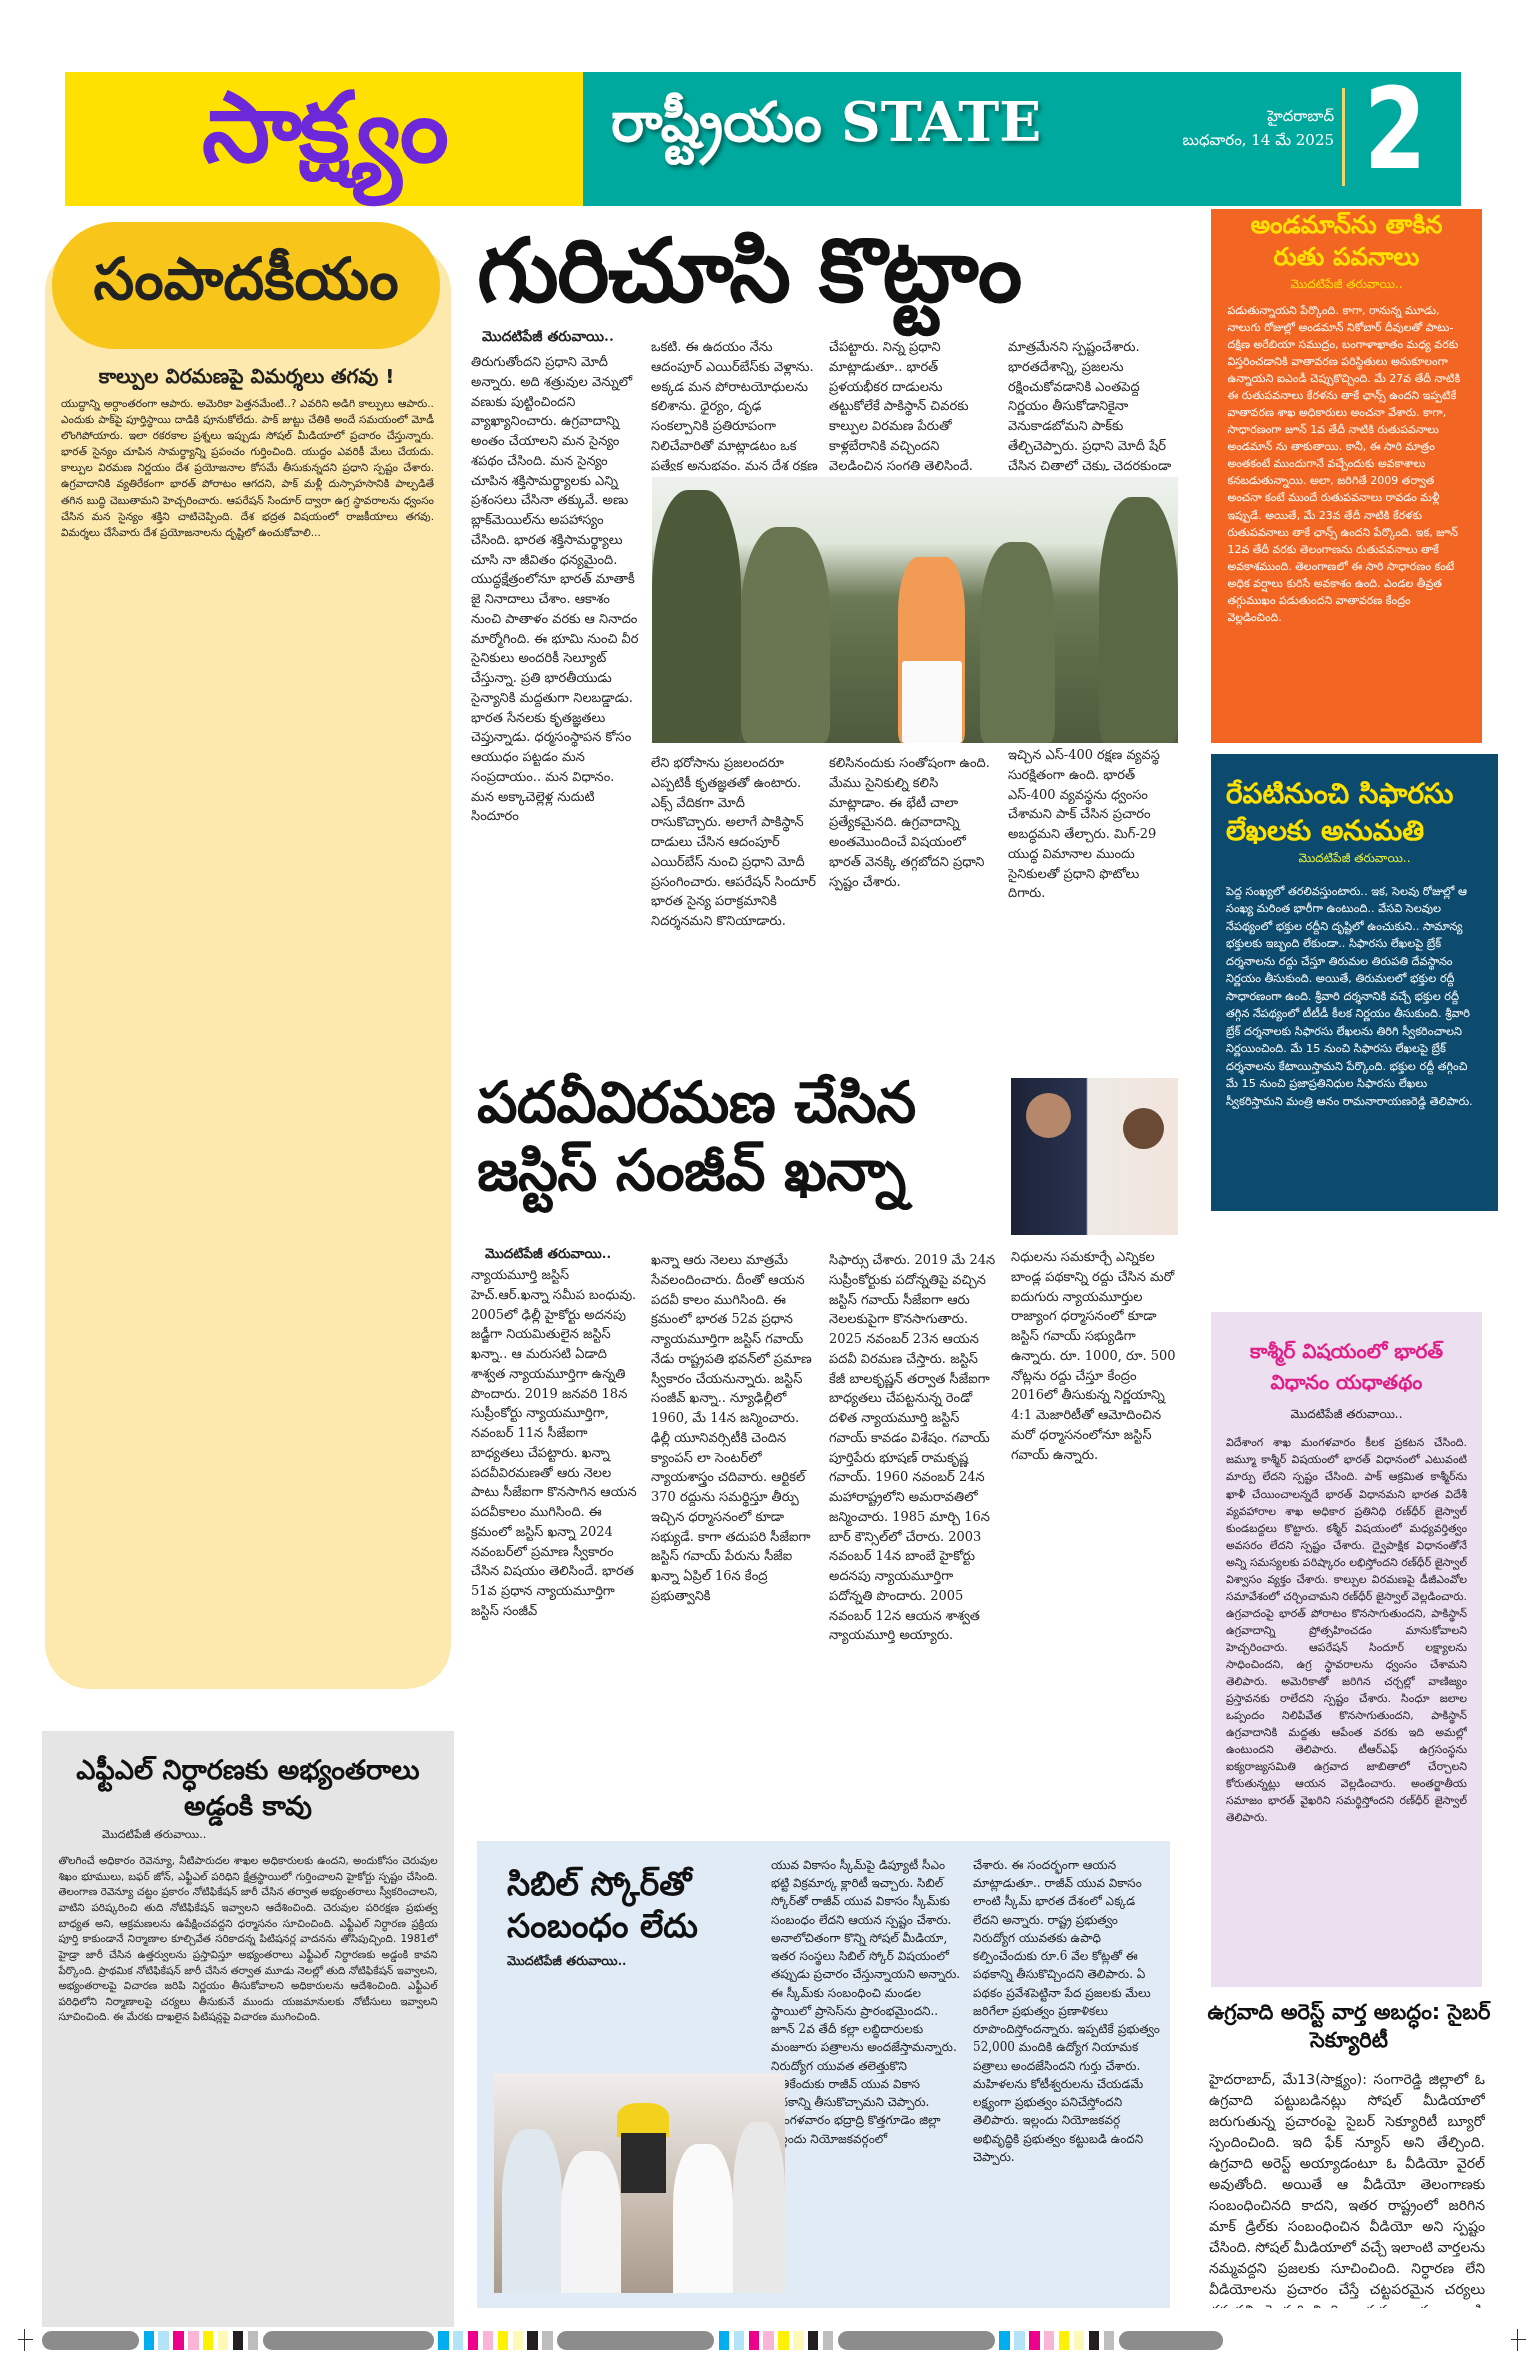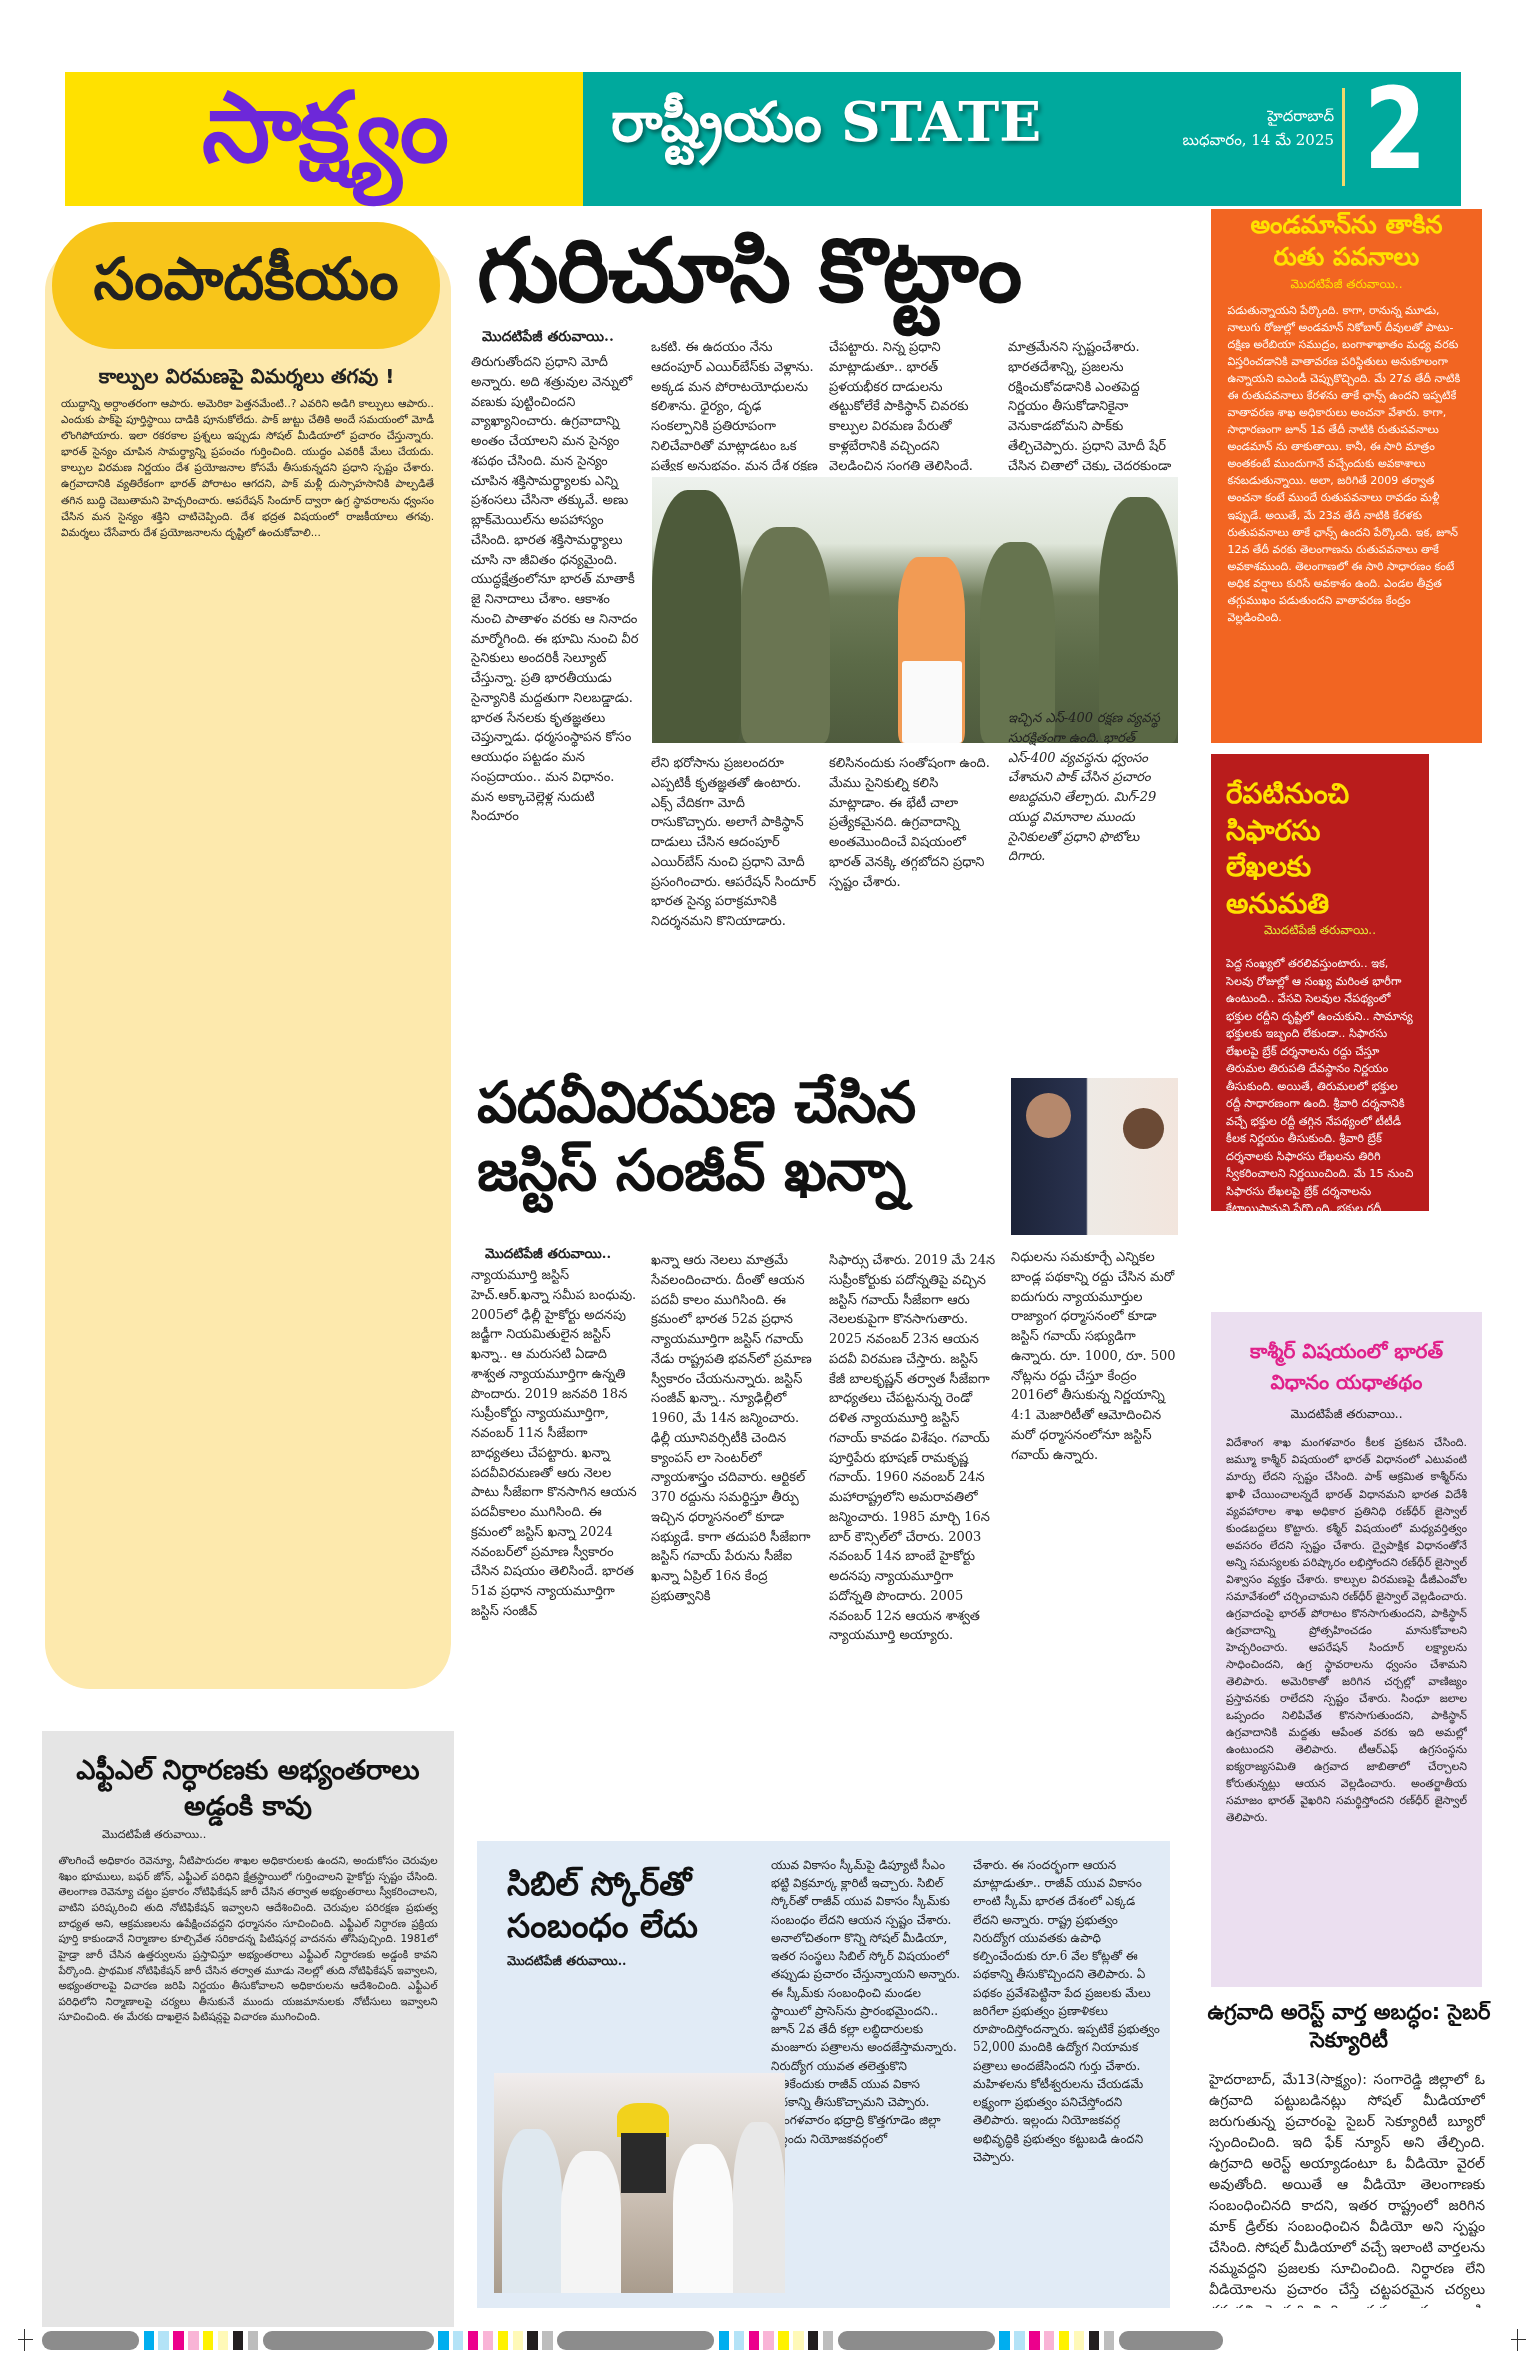--- a/index.html
+++ b/index.html
@@ -29,21 +29,21 @@
   .cont-label { font-family: "DejaVu Serif", serif; font-weight: bold; font-size: 14px; color: #222; }
 
   .photo { overflow: hidden; }
   .photo-main { left: 652px; top: 477px; width: 526px; height: 266px; background: linear-gradient(180deg,#eef2ee 0%,#dfe6da 25%,#6d7a57 45%,#5b6a47 70%,#4f5b3e 100%); }
   .photo-main .person { position:absolute; bottom:0; border-radius: 40% 40% 8% 8%; }
 
   
   .orange-box { left: 1211px; top: 209px; width: 271px; height: 534px; background: #f26522; }
   .box-head { width: 100%; text-align: center; font-weight: bold; color: #ffe100; }
   .box-body { font-size: 11px; line-height: 1.55; color: #fff; overflow: hidden; }
-  .blue-box { left: 1211px; top: 754px; width: 218px; height: 457px; background: #b91c1c; }
+  .blue-box { left: 1211px; top: 754px; width: 287px; height: 457px; background: #0c4a6e; }
   .lilac-box { left: 1211px; top: 1312px; width: 271px; height: 675px; background: #ebdff0; }
   .lilac-head { color: #e0218a; }
   .lilac-body { color: #222; font-size: 11px; line-height: 1.55; text-align: justify; overflow: hidden; }
 
   .second-head { left: 477px; top: 1068px; width: 522px; font-weight: bold; font-size: 57px; line-height: 1.2; color: #111; letter-spacing: -0.7px; }
   .photo-cji { left: 1011px; top: 1078px; width: 167px; height: 157px; background: linear-gradient(90deg,#1c2338 0%,#2a3350 45%,#eeeae5 46%,#f2e5dd 100%); }
 
   .grey-box { left: 42px; top: 1731px; width: 412px; height: 596px; background: #e5e5e5; }
   .grey-head { text-align:center; font-family: "DejaVu Serif", serif; font-weight: bold; font-size: 27px; color: #111; line-height: 1.35; }
   .grey-body { font-size: 10.4px; line-height: 1.5; color: #222; text-align: justify; overflow: hidden; }
@@ -93,21 +93,21 @@
   <div class="person" style="left:0;width:89px;height:253px;background:#4d5a3a;"></div>
   <div class="person" style="left:89px;width:89px;height:216px;background:#6a7552;"></div>
   <div class="person" style="left:246px;width:67px;height:186px;background:#f29b54;border-radius:30% 30% 6% 6%;"></div>
   <div class="person" style="left:250px;width:60px;height:82px;background:#fafafa;border-radius:3px;"></div>
   <div class="person" style="left:328px;width:75px;height:201px;background:#66744f;"></div>
   <div class="person" style="left:447px;width:79px;height:246px;background:#5a6845;"></div>
 </div>
 
 <div class="abs col-txt" style="left:651px;top:753px;width:168px;height:291px;">లేని భరోసాను ప్రజలందరూ ఎప్పటికీ కృతజ్ఞతతో ఉంటారు. ఎక్స్ వేదికగా మోదీ రాసుకొచ్చారు. అలాగే పాకిస్థాన్ దాడులు చేసిన ఆదంపూర్ ఎయిర్‌బేస్ నుంచి ప్రధాని మోదీ ప్రసంగించారు. ఆపరేషన్ సిందూర్ భారత సైన్య పరాక్రమానికి నిదర్శనమని కొనియాడారు.</div>
 <div class="abs col-txt" style="left:829px;top:753px;width:168px;height:291px;">కలిసినందుకు సంతోషంగా ఉంది. మేము సైనికుల్ని కలిసి మాట్లాడాం. ఈ భేటీ చాలా ప్రత్యేకమైనది. ఉగ్రవాదాన్ని అంతమొందించే విషయంలో భారత్ వెనక్కి తగ్గబోదని ప్రధాని స్పష్టం చేశారు.</div>
-<div class="abs col-txt" style="left:1008px;top:708px;width:168px;height:291px;font-style:italic;">ఇచ్చిన ఎస్-400 రక్షణ వ్యవస్థ సురక్షితంగా ఉంది. భారత్ ఎస్-400 వ్యవస్థను ధ్వంసం చేశామని పాక్ చేసిన ప్రచారం అబద్ధమని తేల్చారు. మిగ్-29 యుద్ధ విమానాల ముందు సైనికులతో ప్రధాని ఫొటోలు దిగారు.</div>
+<div class="abs col-txt" style="left:1008px;top:745px;width:168px;height:291px;">ఇచ్చిన ఎస్-400 రక్షణ వ్యవస్థ సురక్షితంగా ఉంది. భారత్ ఎస్-400 వ్యవస్థను ధ్వంసం చేశామని పాక్ చేసిన ప్రచారం అబద్ధమని తేల్చారు. మిగ్-29 యుద్ధ విమానాల ముందు సైనికులతో ప్రధాని ఫొటోలు దిగారు.</div>
 
 <div class="abs orange-box">
   <div class="box-head" style="font-size:24.6px;line-height:1.3;padding:0 15px;">అండమాన్‌ను తాకిన రుతు పవనాలు</div>
   <div style="text-align:center;color:#ffe100;font-size:12px;margin-top:4.5px;">మొదటిపేజీ తరువాయి..</div>
   <div class="box-body" style="margin:7.5px 16.4px 0 16.4px;height:417px;">పడుతున్నాయని పేర్కొంది. కాగా, రానున్న మూడు, నాలుగు రోజుల్లో అండమాన్ నికోబార్ దీవులతో పాటు- దక్షిణ అరేబియా సముద్రం, బంగాళాఖాతం మధ్య వరకు విస్తరించడానికి వాతావరణ పరిస్థితులు అనుకూలంగా ఉన్నాయని ఐఎండీ చెప్పుకొచ్చింది. మే 27వ తేదీ నాటికి ఈ రుతుపవనాలు కేరళను తాకే ఛాన్స్ ఉందని ఇప్పటికే వాతావరణ శాఖ అధికారులు అంచనా వేశారు. కాగా, సాధారణంగా జూన్ 1వ తేదీ నాటికి రుతుపవనాలు అండమాన్ ను తాకుతాయి. కానీ, ఈ సారి మాత్రం అంతకంటే ముందుగానే వచ్చేందుకు అవకాశాలు కనబడుతున్నాయి. అలా, జరిగితే 2009 తర్వాత అంచనా కంటే ముందే రుతుపవనాలు రావడం మళ్లీ ఇప్పుడే. అయితే, మే 23వ తేదీ నాటికి కేరళకు రుతుపవనాలు తాకే ఛాన్స్ ఉందని పేర్కొంది. ఇక, జూన్ 12వ తేదీ వరకు తెలంగాణను రుతుపవనాలు తాకే అవకాశముంది. తెలంగాణలో ఈ సారి సాధారణం కంటే అధిక వర్షాలు కురిసే అవకాశం ఉంది. ఎండల తీవ్రత తగ్గుముఖం పడుతుందని వాతావరణ కేంద్రం వెల్లడించింది.</div>
 </div>
 
 <div class="abs blue-box">
   <div class="box-head" style="margin-top:22.4px;font-size:28px;line-height:1.3;text-align:left;padding:0 15px;">రేపటినుంచి సిఫారసు లేఖలకు అనుమతి</div>
   <div style="text-align:center;color:#e5ef3a;font-size:12px;margin-top:1.5px;">మొదటిపేజీ తరువాయి..</div>

